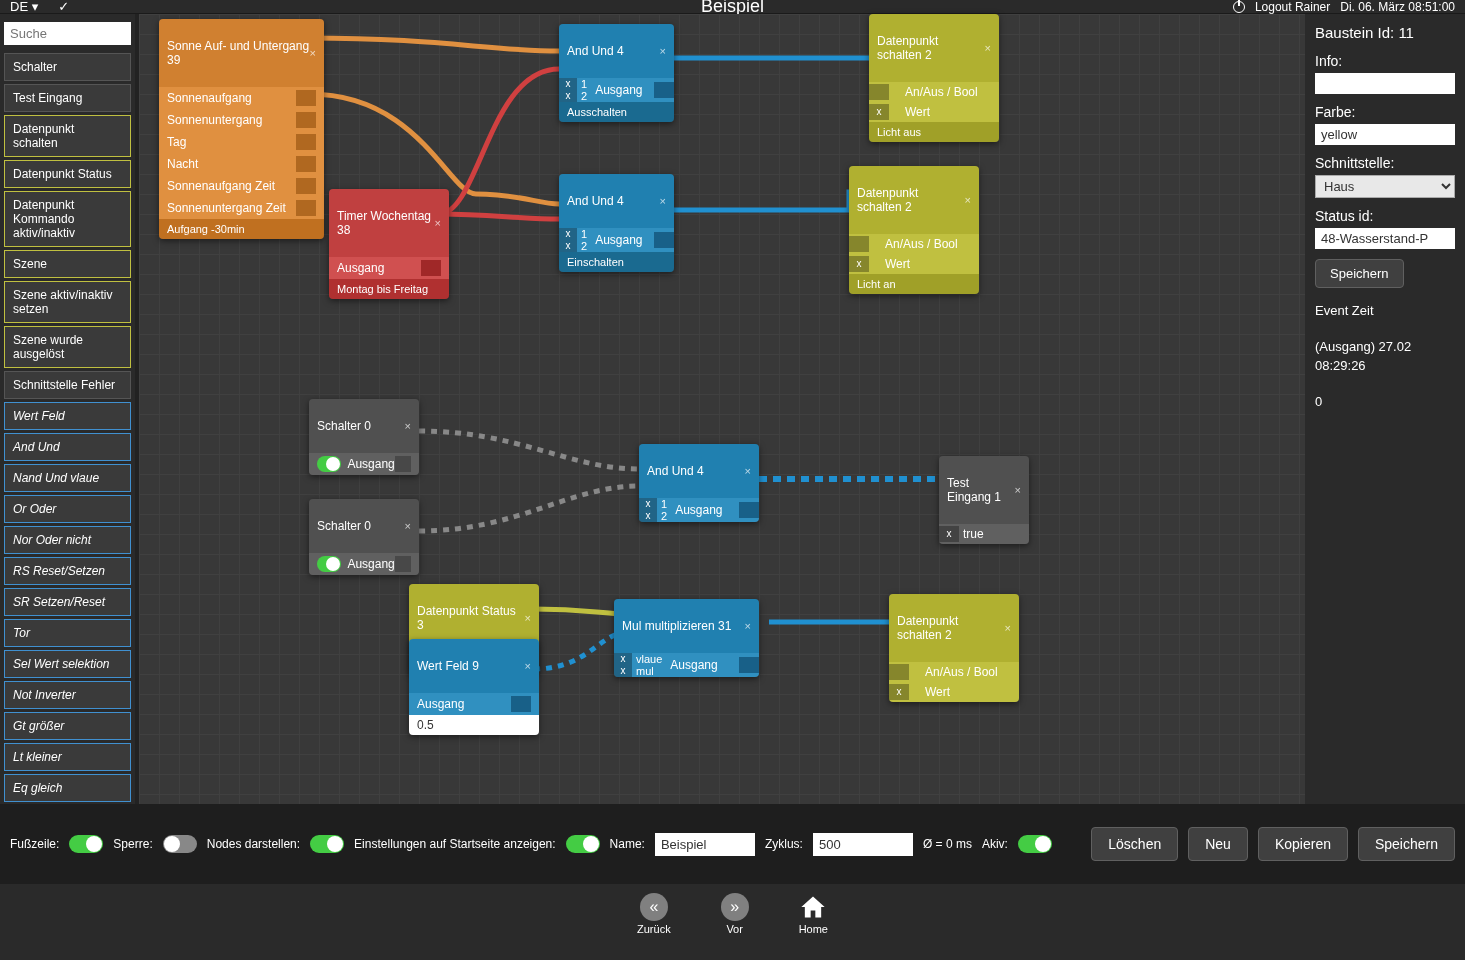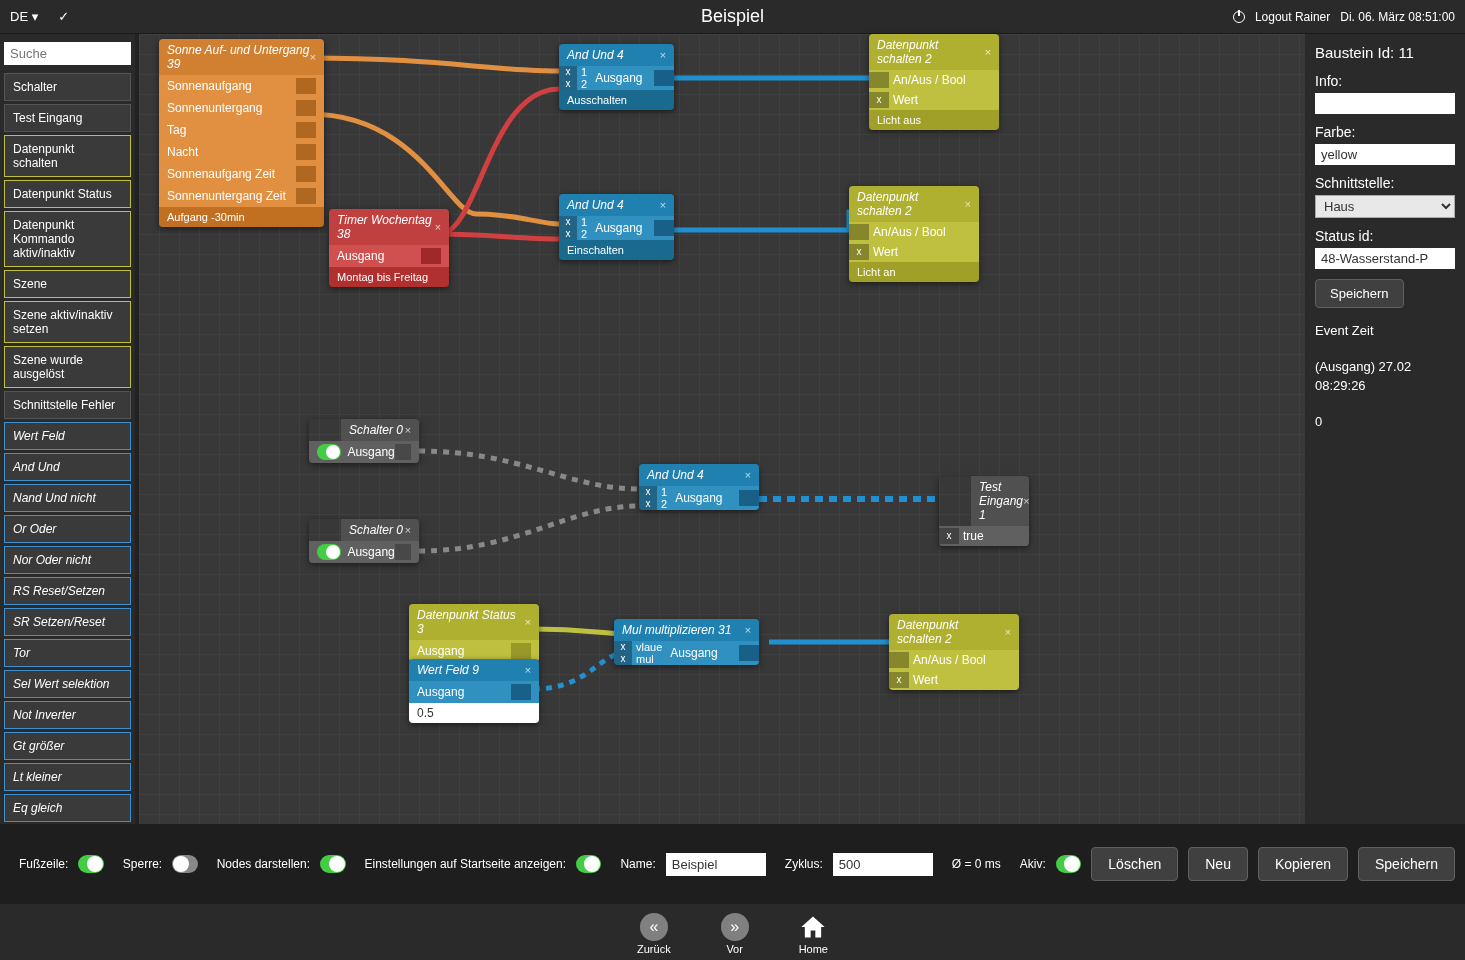--- a/index.html
+++ b/index.html
@@ -1,19 +1,19 @@
 <!DOCTYPE html>
 <html><head>
 <meta charset="utf-8">
 <style>
 * { margin: 0; padding: 0; box-sizing: border-box; font-family: Arial, sans-serif; }
 body { background: #2a2a2a; color: #fff; font-size: 13px; overflow: hidden; width: 1465px; height: 960px; position: relative; }
 
 
-.header { height: 34px; background: #2a2a2a; display: flex; align-items: center; padding: 0 10px; border-bottom: 1px solid #1a1a1a; }
+.header { height: 14px; background: #2a2a2a; display: flex; align-items: center; padding: 0 10px; border-bottom: 1px solid #1a1a1a; }
 .header-left { display: flex; align-items: center; gap: 8px; }
 .lang-select { color: #fff; font-size: 13px; }
 .checkmark { color: #fff; margin-left: 12px; }
 .header-title { position: absolute; left: 50%; transform: translateX(-50%); font-size: 18px; }
 .header-right { margin-left: auto; display: flex; align-items: center; gap: 10px; font-size: 12px; }
 .power-icon { width: 12px; height: 12px; border: 1.5px solid #fff; border-radius: 50%; position: relative; }
 .power-icon::after { content: ''; position: absolute; top: -2px; left: 4px; width: 2px; height: 6px; background: #fff; }
 
 
 .main { display: flex; height: calc(100% - 30px - 80px - 60px); }
@@ -22,21 +22,21 @@
 .sidebar { width: 135px; background: #2a2a2a; padding: 8px 4px; overflow-y: auto; }
 .search-input { width: 100%; padding: 4px 6px; background: #fff; color: #888; border: none; font-size: 13px; margin-bottom: 8px; }
 .sidebar-item { padding: 6px 8px; margin-bottom: 3px; background: #3a3a3a; border: 1px solid #555; font-size: 12px; cursor: pointer; }
 .sidebar-item.yellow { border-color: #c0c040; }
 .sidebar-item.blue { border-color: #4090d0; font-style: italic; }
 
 
 .canvas { flex: 1; background: #383838; position: relative; background-image: linear-gradient(#404040 1px, transparent 1px), linear-gradient(90deg, #404040 1px, transparent 1px); background-size: 20px 20px; border-left: 4px solid #222; }
 
 .node { position: absolute; border-radius: 4px; overflow: hidden; box-shadow: 0 2px 6px rgba(0,0,0,0.5); }
-.node-header { padding: 4px 8px; font-size: 12px; display: flex; justify-content: space-between; align-items: center; font-style: italic; }
+.node-header { padding: 20px 8px; font-size: 12px; display: flex; justify-content: space-between; align-items: center; }
 .node-close { cursor: pointer; opacity: 0.7; font-size: 11px; }
 .node-row { padding: 3px 8px; font-size: 12px; display: flex; align-items: center; }
 .node-footer { padding: 4px 8px; font-size: 11px; background: rgba(0,0,0,0.2); }
 
 
 .node.orange .node-header { background: #d08030; }
 .node.orange .node-row { background: #e09040; text-align: center; }
 .node.orange .node-footer { background: #c07020; }
 .node.orange .port-box { background: #b06820; }
 
@@ -44,25 +44,25 @@
 .node.red .node-row { background: #d05050; }
 .node.red .node-footer { background: #b03030; }
 .node.red .port-box { background: #a02828; }
 
 .node.blue .node-header { background: #2080b0; }
 .node.blue .node-row { background: #3090c0; }
 .node.blue .node-footer { background: #1a6a90; }
 .node.blue .port-box { background: #186088; }
 
 .node.yellow .node-header { background: #b0b030; }
-.node.yellow .node-row { background: #c0c040; }
+.node.yellow .node-row { background: #c0c040; gap: 12px; }
 .node.yellow .node-footer { background: #a0a028; }
 .node.yellow .port-box { background: #989828; }
 
-.node.gray .node-header { background: #505050; margin-left: 32px; }
+.node.gray .node-header { background: #505050; }
 .node.gray .node-row { background: #606060; }
 .node.gray .port-box { background: #484848; }
 
 .port-box { width: 20px; height: 16px; display: inline-block; margin-left: auto; }
 .port-box-left { width: 20px; height: 16px; display: inline-block; margin-right: 4px; font-size: 10px; text-align: center; line-height: 16px; }
 .input-port { display: flex; }
 .input-port .port-x { width: 18px; background: rgba(0,0,0,0.3); text-align: center; font-size: 10px; }
 .input-port .port-label { padding: 0 4px; font-size: 11px; }
 
 .toggle-switch { width: 30px; height: 16px; background: #4c4; border-radius: 8px; position: relative; display: inline-block; margin-right: 6px; }
@@ -75,21 +75,21 @@
 .right-panel { width: 160px; background: #2a2a2a; padding: 10px; font-size: 13px; }
 .rp-title { font-size: 15px; margin-bottom: 12px; }
 .rp-label { font-size: 14px; margin-bottom: 4px; margin-top: 10px; }
 .rp-input { width: 100%; padding: 3px 6px; background: #fff; color: #333; border: none; font-size: 13px; }
 .rp-select { width: 100%; padding: 2px 4px; background: #e8e8e8; color: #333; border: 1px solid #aaa; font-size: 13px; }
 .rp-button { padding: 6px 14px; background: #404040; border: 1px solid #606060; color: #fff; font-size: 13px; margin-top: 10px; cursor: pointer; border-radius: 4px; }
 .rp-info { font-size: 13px; margin-top: 14px; line-height: 1.4; }
 
 
 .footer { height: 80px; background: #1e1e1e; padding: 0 10px; display: flex; align-items: center; gap: 10px; font-size: 12px; }
-.footer-label { white-space: nowrap; margin-left: 9px; }
+.footer-label { white-space: nowrap; }
 .footer-toggle { width: 34px; height: 18px; background: #4c4; border-radius: 9px; position: relative; display: inline-block; }
 .footer-toggle::after { content: ''; position: absolute; right: 1px; top: 1px; width: 16px; height: 16px; background: #fff; border-radius: 50%; }
 .footer-toggle.off { background: #888; }
 .footer-toggle.off::after { right: auto; left: 1px; }
 .footer-input { padding: 4px 6px; background: #fff; color: #333; border: none; font-size: 13px; width: 100px; }
 .footer-number { width: 100px; }
 .footer-btn { padding: 8px 16px; background: #404040; border: 1px solid #606060; color: #fff; font-size: 14px; cursor: pointer; border-radius: 4px; }
 .footer-buttons { margin-left: auto; display: flex; gap: 10px; }
 
 
@@ -124,21 +124,21 @@
         <div class="sidebar-item ">Test Eingang</div>
         <div class="sidebar-item yellow">Datenpunkt schalten</div>
         <div class="sidebar-item yellow">Datenpunkt Status</div>
         <div class="sidebar-item yellow">Datenpunkt Kommando aktiv/inaktiv</div>
         <div class="sidebar-item yellow">Szene</div>
         <div class="sidebar-item yellow">Szene aktiv/inaktiv setzen</div>
         <div class="sidebar-item yellow">Szene wurde ausgelöst</div>
         <div class="sidebar-item ">Schnittstelle Fehler</div>
         <div class="sidebar-item blue">Wert Feld</div>
         <div class="sidebar-item blue">And Und</div>
-        <div class="sidebar-item blue">Nand Und nicht</div>
+        <div class="sidebar-item blue">Nand Und vlaue</div>
         <div class="sidebar-item blue">Or Oder</div>
         <div class="sidebar-item blue">Nor Oder nicht</div>
         <div class="sidebar-item blue">RS Reset/Setzen</div>
         <div class="sidebar-item blue">SR Setzen/Reset</div>
         <div class="sidebar-item blue">Tor</div>
         <div class="sidebar-item blue">Sel Wert selektion</div>
         <div class="sidebar-item blue">Not Inverter</div>
         <div class="sidebar-item blue">Gt größer</div>
         <div class="sidebar-item blue">Lt kleiner</div>
         <div class="sidebar-item blue">Eq gleich</div>

